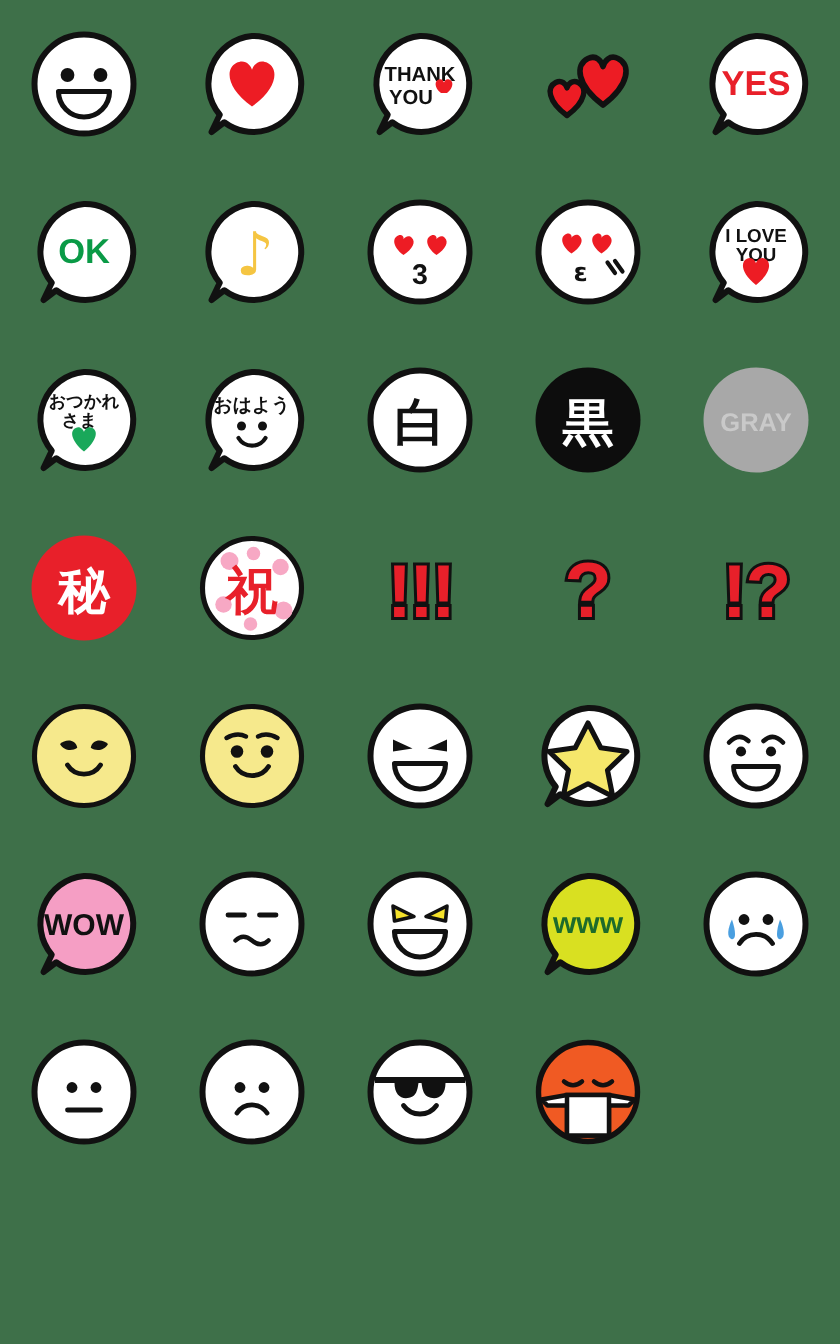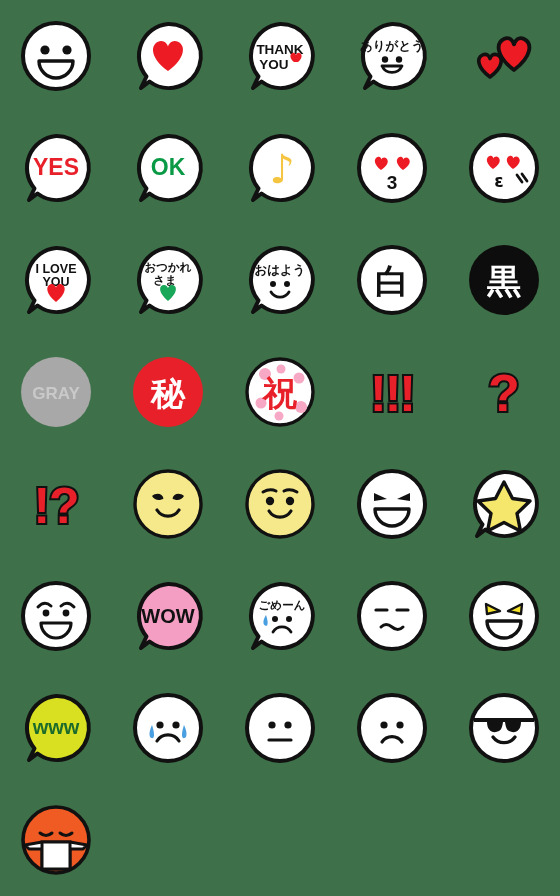--- a/index.html
+++ b/index.html
@@ -60,31 +60,20 @@
       <svg width="78" height="78" viewBox="0 0 78 78">
         <path d="M39 7 A32 32 0 1 1 20.5 64.5 L12 71 L17.5 59.5 A32 32 0 0 1 39 7 Z" fill="#ffffff" stroke="#111111" stroke-width="4" stroke-linejoin="round"></path>
         <text class="tx" x="39" y="37" text-anchor="middle" font-size="13.5" fill="#111111">THANK</text>
         <text class="tx" x="33" y="52" text-anchor="middle" font-size="13.5" fill="#111111">YOU</text>
         <path d="M53 45 C48.5 41.5 48.5 37 51.5 36 C53.5 35.3 54.6 36.8 55 38 C55.4 36.8 56.5 35.3 58.5 36 C61.5 37 61.5 41.5 57 45 Z" fill="#ed1c24"></path>
       </svg>
     </div>
   </div>
 
 
-  <div class="cell">
-    <div class="art">
-      <svg width="78" height="78" viewBox="0 0 78 78">
-        <path d="M39 7 A32 32 0 1 1 20.5 64.5 L12 71 L17.5 59.5 A32 32 0 0 1 39 7 Z" fill="#ffffff" stroke="#111111" stroke-width="4" stroke-linejoin="round"></path>
-        <text class="jp" x="39" y="33" text-anchor="middle" font-size="12.5" fill="#111111">ありがとう</text>
-        <circle cx="32" cy="42.5" r="3.2" fill="#111111"></circle>
-        <circle cx="46" cy="42.5" r="3.2" fill="#111111"></circle>
-        <path d="M29 49 A11 11 0 0 0 49 49 Z" fill="#ffffff" stroke="#111111" stroke-width="2.8" stroke-linejoin="round"></path>
-      </svg>
-    </div>
-  </div>
 
   <div class="cell">
     <div class="art">
       <svg width="78" height="78" viewBox="0 0 78 78">
         <path d="M25 60 C12 50.5 11.5 41 17.5 38 C21.5 36 24.3 39 25 41.6 C25.7 39 28.5 36 32.5 38 C38.5 41 38 50.5 25 60 Z" fill="#ed1c24" stroke="#111111" stroke-width="3.6" stroke-linejoin="round"></path>
         <path d="M49 53 C31 39.5 30.5 26 39 22 C44.5 19.3 48 23.8 49 27.4 C50 23.8 53.5 19.3 59 22 C67.5 26 67 39.5 49 53 Z" fill="#ed1c24" stroke="#111111" stroke-width="3.8" stroke-linejoin="round"></path>
       </svg>
     </div>
   </div>
 
@@ -310,32 +299,20 @@
 
   <div class="cell">
     <div class="art">
       <svg width="78" height="78" viewBox="0 0 78 78">
         <path d="M39 7 A32 32 0 1 1 20.5 64.5 L12 71 L17.5 59.5 A32 32 0 0 1 39 7 Z" fill="#f59ec4" stroke="#111111" stroke-width="4" stroke-linejoin="round"></path>
         <text class="tx" x="39" y="46" text-anchor="middle" font-size="20" fill="#111111">WOW</text>
       </svg>
     </div>
   </div>
 
-  <div class="cell">
-    <div class="art">
-      <svg width="78" height="78" viewBox="0 0 78 78">
-        <path d="M39 7 A32 32 0 1 1 20.5 64.5 L12 71 L17.5 59.5 A32 32 0 0 1 39 7 Z" fill="#ffffff" stroke="#111111" stroke-width="4" stroke-linejoin="round"></path>
-        <text class="jp" x="41" y="32" text-anchor="middle" font-size="11.5" fill="#111111">ごめーん</text>
-        <circle cx="34" cy="42" r="3" fill="#111111"></circle>
-        <circle cx="48" cy="42" r="3" fill="#111111"></circle>
-        <path d="M32 55 A10.5 10.5 0 0 1 50 55" fill="none" stroke="#111111" stroke-width="2.8" stroke-linecap="round"></path>
-        <path d="M25 38 C22 43 21.5 47 24 48.5 C26.5 50 28 46.5 25 38 Z" fill="#4a9fe0"></path>
-      </svg>
-    </div>
-  </div>
 
   <div class="cell">
     <div class="art">
       <svg width="78" height="78" viewBox="0 0 78 78">
         <circle cx="39" cy="39" r="33" fill="#ffffff" stroke="#111111" stroke-width="4"></circle>
         <path d="M23 33 L34 33" stroke="#111111" stroke-width="3.2" stroke-linecap="round"></path>
         <path d="M44 33 L55 33" stroke="#111111" stroke-width="3.2" stroke-linecap="round"></path>
         <path d="M28 50 Q33 45 39 50 Q45 55 50 50" fill="none" stroke="#111111" stroke-width="3" stroke-linecap="round"></path>
       </svg>
     </div>

